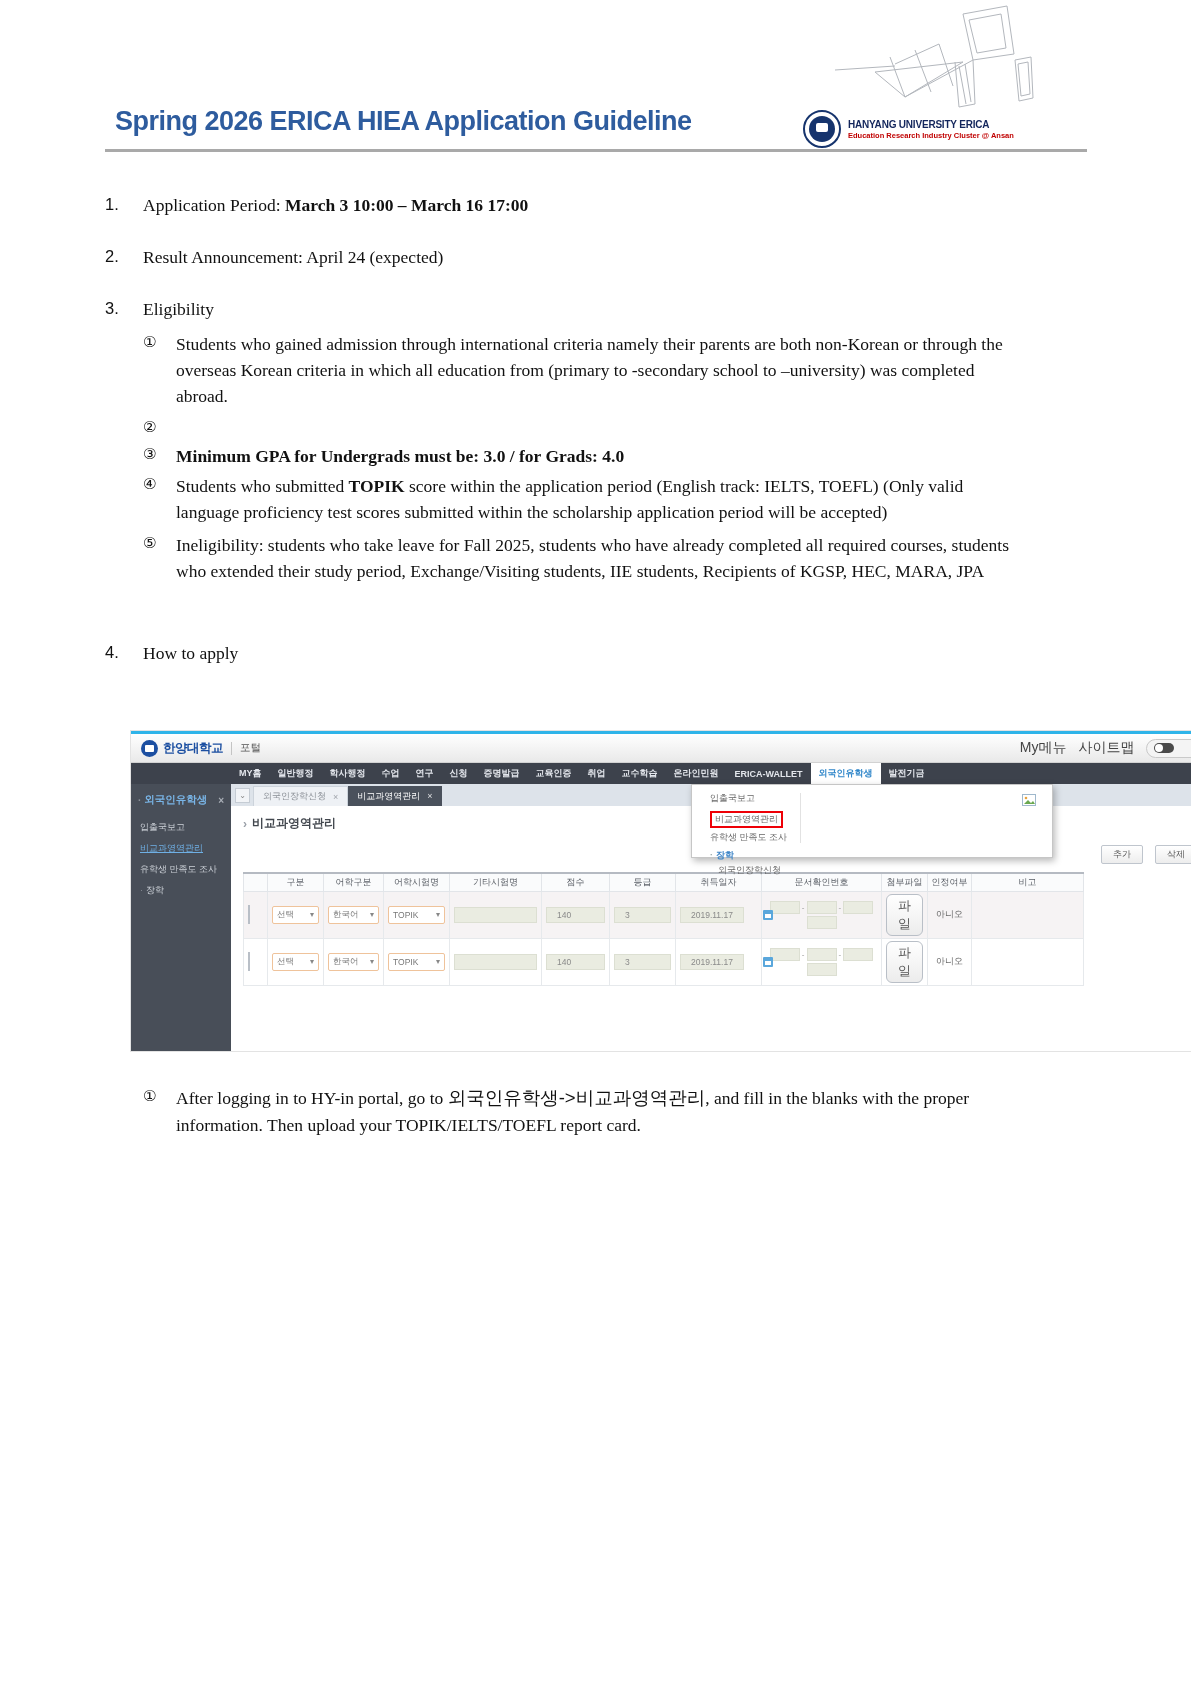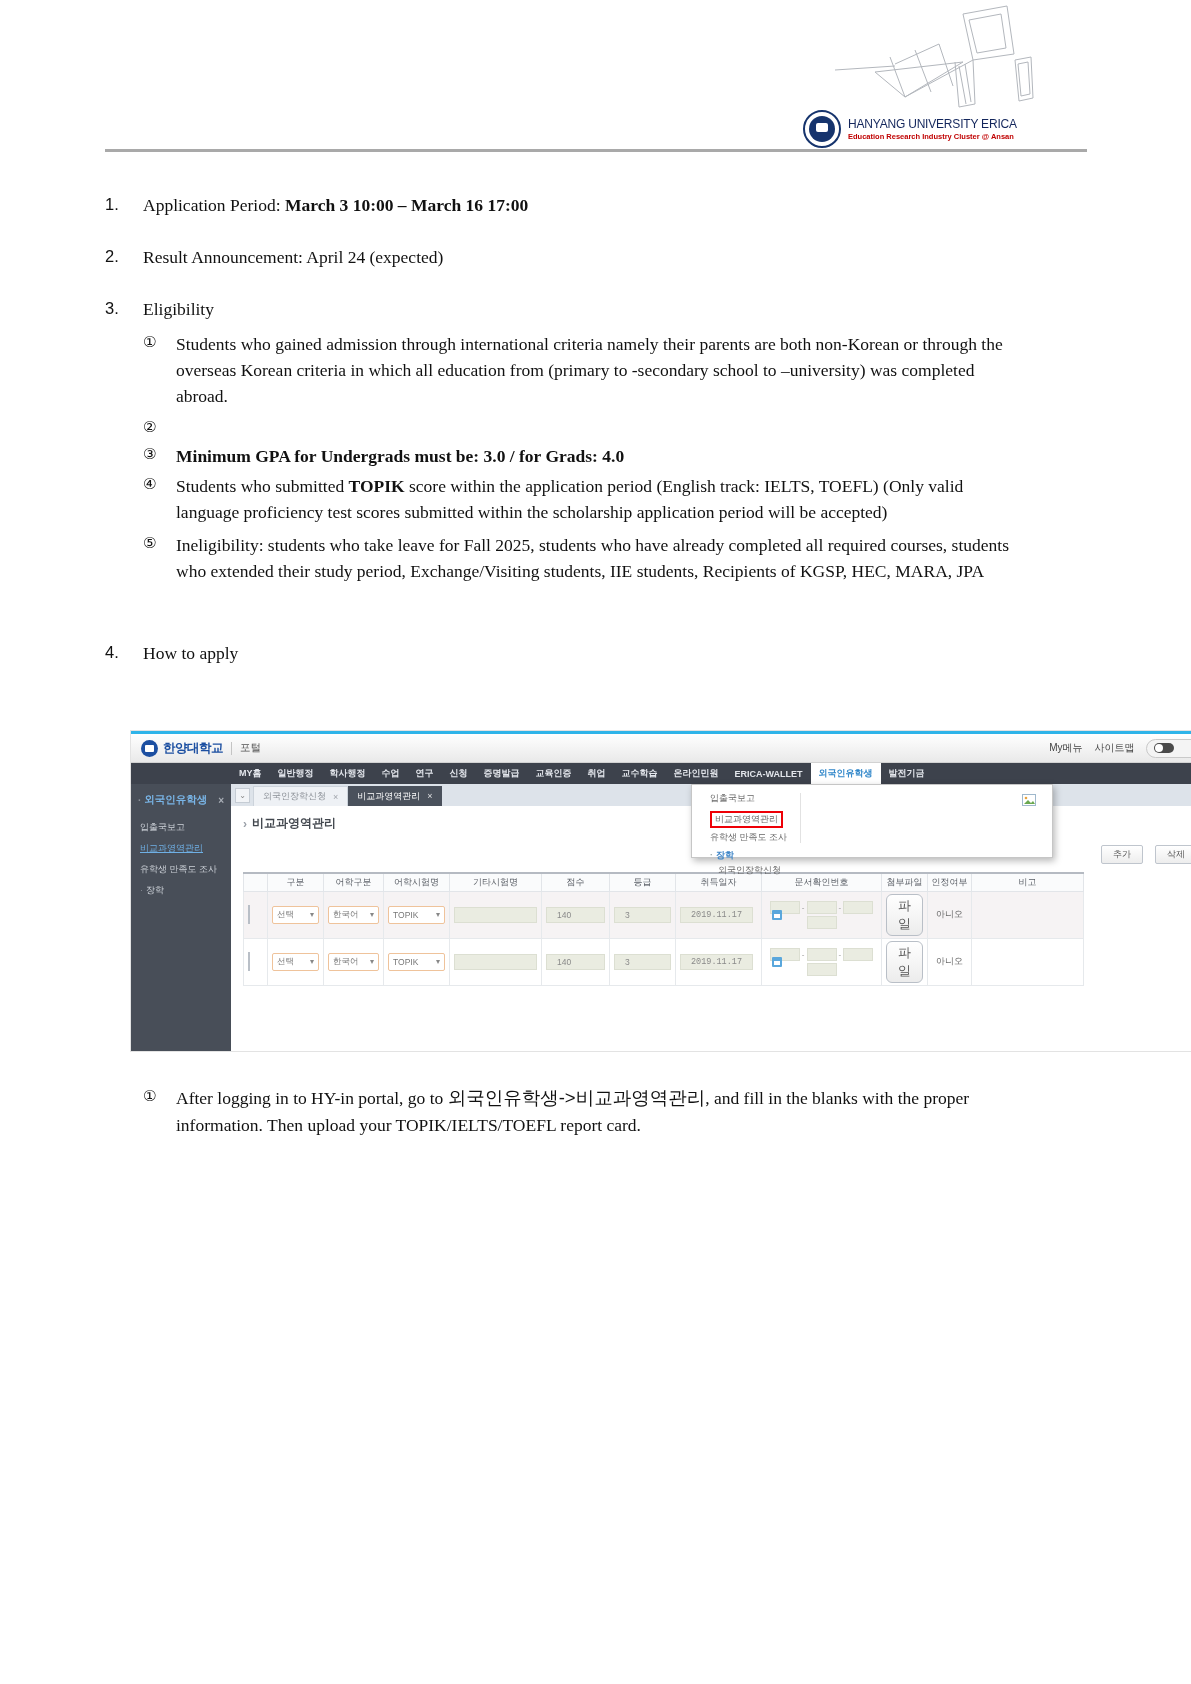--- a/index.html
+++ b/index.html
@@ -11,21 +11,21 @@
                font-weight:bold; font-size:27px; color:#2e5c9e; letter-spacing:-0.5px; }
   .head-rule { position:absolute; left:105px; top:149px; width:982px; height:3px; background:#a9a9a9; }
   .sketch { position:absolute; left:835px; top:2px; }
   .logo-block { position:absolute; left:803px; top:110px; display:flex; align-items:center; gap:7px;
                 font-family:"Liberation Sans",sans-serif; }
   .emblem { width:38px; height:38px; border-radius:50%; border:2px solid #16346d; background:#fff;
             display:flex; align-items:center; justify-content:center; }
   .emblem .inner { width:26px; height:26px; border-radius:50%; background:#16346d; position:relative; }
   .emblem .inner::after { content:""; position:absolute; left:7px; top:7px; width:12px; height:9px;
             background:#fff; border-radius:2px; }
-  .logo-name { font-size:12px; font-weight:normal; color:#13265c; letter-spacing:-0.2px; }
+  .logo-name { font-size:10px; font-weight:bold; color:#13265c; letter-spacing:-0.2px; }
   .logo-sub  { font-size:7.5px; font-weight:bold; color:#c00000; margin-top:1px; }
 
   
   .li-row { position:absolute; left:105px; display:flex; font-size:17px; color:#111; }
   .li-num { width:38px; font-family:"Liberation Sans",sans-serif; font-size:16.5px; }
   .li-text { font-size:17.5px; }
   .b { font-weight:bold; }
 
   .sub-list { position:absolute; left:143px; top:331px; width:872px; }
   .sub-item { display:flex; margin-bottom:7px; }
@@ -38,21 +38,21 @@
   .shot-topline { position:absolute; left:0; top:0; right:0; height:3px; background:#2fb4e9; }
   .shot-topbar { position:absolute; left:0; top:3px; right:0; height:29px;
                  background:linear-gradient(#ffffff,#e9e9e9); border-bottom:1px solid #d2d2d2;
                  display:flex; align-items:center; padding:0 10px; }
   .hy-circle { width:17px; height:17px; border-radius:50%; background:#1c4fa1; position:relative; flex:0 0 17px; }
   .hy-circle::after { content:""; position:absolute; left:4px; top:5px; width:9px; height:7px; background:#fff; border-radius:1px; }
   .hy-name { font-size:12.5px; font-weight:bold; color:#1c4fa1; margin-left:5px; letter-spacing:-0.5px; }
   .tb-div { width:1px; height:13px; background:#c4c4c4; margin:0 8px; }
   .tb-portal { font-size:10.5px; color:#555; }
   .tb-right { margin-left:auto; display:flex; align-items:center; gap:12px; }
-  .tb-link { font-size:10px; color:#444; }
+  .tb-link { font-size:14px; color:#444; }
   .search-pill { display:flex; align-items:center; gap:17px; background:#f4f4f4; border:1px solid #c9c9c9;
                  border-radius:10px; padding:2px 7px; }
   .toggle { width:20px; height:10px; border-radius:5px; background:#4a4a4a; position:relative; }
   .toggle::after { content:""; position:absolute; left:1px; top:1px; width:8px; height:8px; border-radius:50%; background:#fff; }
   .search-label { font-size:9px; color:#9a9a9a; }
   .mag { width:9px; height:9px; border:1.5px solid #666; border-radius:50%; position:relative; margin-right:2px; }
   .mag::after { content:""; position:absolute; left:7px; top:8px; width:5px; height:1.5px; background:#666; transform:rotate(40deg); }
 
   .shot-nav { position:absolute; left:0; top:32px; right:0; height:21px; background:#3d424c;
               display:flex; align-items:stretch; padding-left:100px; }
@@ -104,21 +104,21 @@
                   border:1px solid #e2e5e9; border-top:none; height:18px; }
   table.grid td { border:1px solid #e6e9ec; height:30px; padding:2px 4px; vertical-align:middle; }
   tr.row-a td { background:#f6f3f4; }
   tr.row-b td { background:#ffffff; }
   .cb { width:9px; height:9px; border:1px solid #b9bfc7; background:#fdfdfd; margin:0 auto; }
   .sel { display:flex; align-items:center; justify-content:space-between; background:#fff;
          border:1px solid #efc39b; border-radius:2px; font-size:8.5px; color:#777; padding:2px 4px; height:18px; }
   .sel .arr { color:#888; font-size:8px; }
   .ro { background:#eaece1; border:1px solid #dcdfd2; height:16px; font-size:8.5px; color:#8a8a8a;
         display:flex; align-items:center; padding:0 10px; }
-  .date-wrap { display:flex; align-items:center; gap:19px;font-family:Liberation Mono, monospace; }
+  .date-wrap { display:flex; align-items:center; gap:19px; }
   .cal { width:10px; height:10px; background:#5aa7dc; border-radius:1px; position:relative; flex:0 0 10px; }
   .cal::after { content:""; position:absolute; left:2px; top:4px; width:6px; height:4px; background:#fff; }
   .doc-boxes { display:flex; flex-wrap:wrap; align-items:center; justify-content:center; gap:2px; }
   .doc-boxes .bx { width:30px; height:13px; background:#eaece1; border:1px solid #dcdfd2; }
   .doc-boxes .dash { color:#999; font-size:8px; }
   .file-btn { font-size:13px; color:#555; background:linear-gradient(#fff,#ececec); border:1px solid #b9bfc7;
               border-radius:6px; padding:2px 8px; display:inline-block;font-family:Liberation Serif, serif; }
   .yn { font-size:9px; color:#666; text-align:center; }
 
   .scrollbar { position:absolute; right:14px; top:76px; bottom:6px; width:11px; background:#fafafa;
@@ -140,20 +140,21 @@
   .caption { position:absolute; left:143px; top:1084px; width:900px; display:flex; }
   .caption .sub-marker { padding-top:3px; }
   .caption-text { font-size:17.5px; line-height:27px; color:#111; }
   .k-path { font-family:"Liberation Sans",sans-serif; font-size:18.5px; }
 </style>
 </head>
 <body>
 
 <div class="page">
 
+  <div class="doc-title">Spring 2026 ERICA HIEA Application Guideline</div>
   <svg class="sketch" width="200" height="122" viewBox="0 0 200 122" fill="none">
     <g stroke="#b3b7bd" stroke-width="1">
       <path d="M128 12 L172 4 L179 52 L138 58 Z"></path>
       <path d="M134 18 L166 12 L171 46 L142 51 Z"></path>
       <path d="M40 70 L128 60 M40 70 L70 95 L128 60"></path>
       <path d="M55 55 L70 95 M80 48 L96 90 M104 42 L118 84"></path>
       <path d="M60 62 L104 42 M70 95 L138 58"></path>
       <path d="M120 60 L124 105 L140 102 L138 58"></path>
       <path d="M124 64 L131 102 M130 62 L136 100"></path>
       <path d="M180 58 L196 55 L198 96 L184 99 Z"></path>

